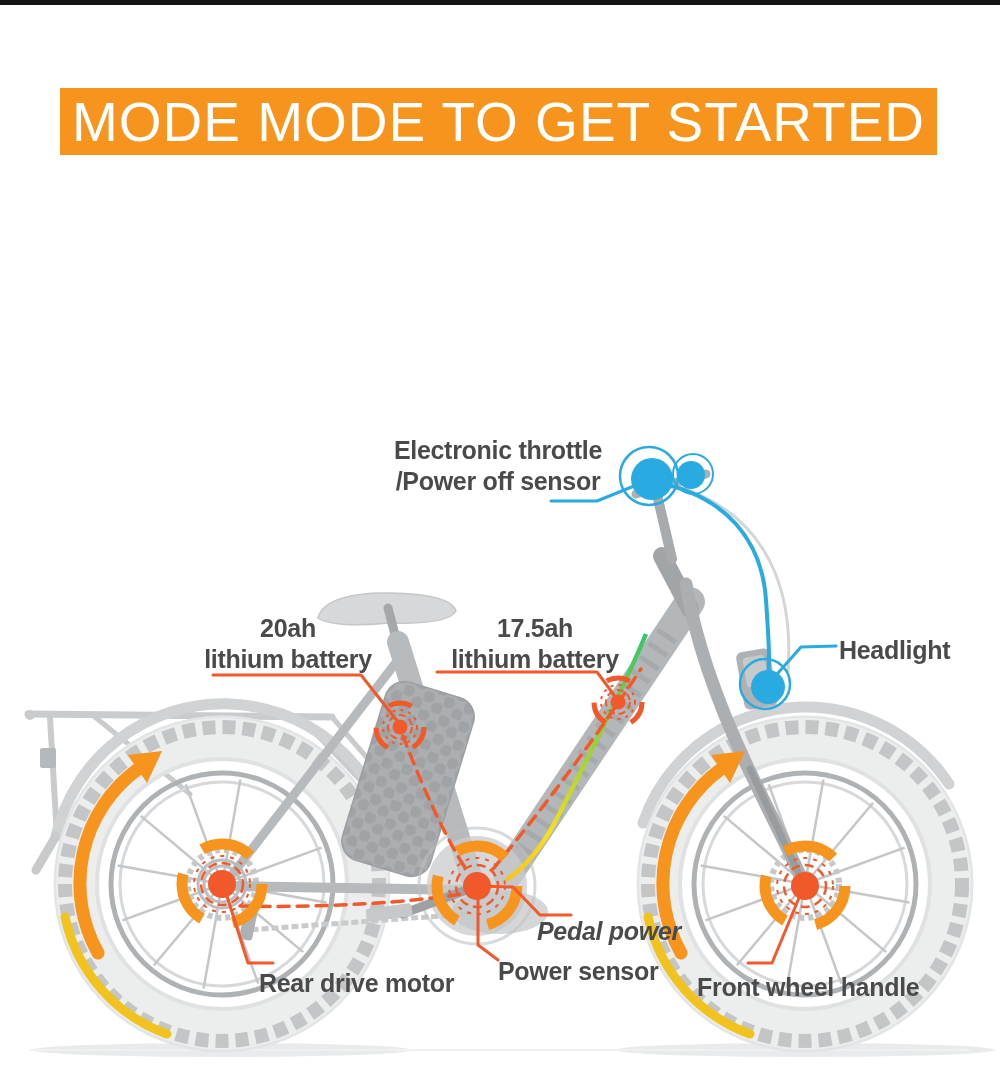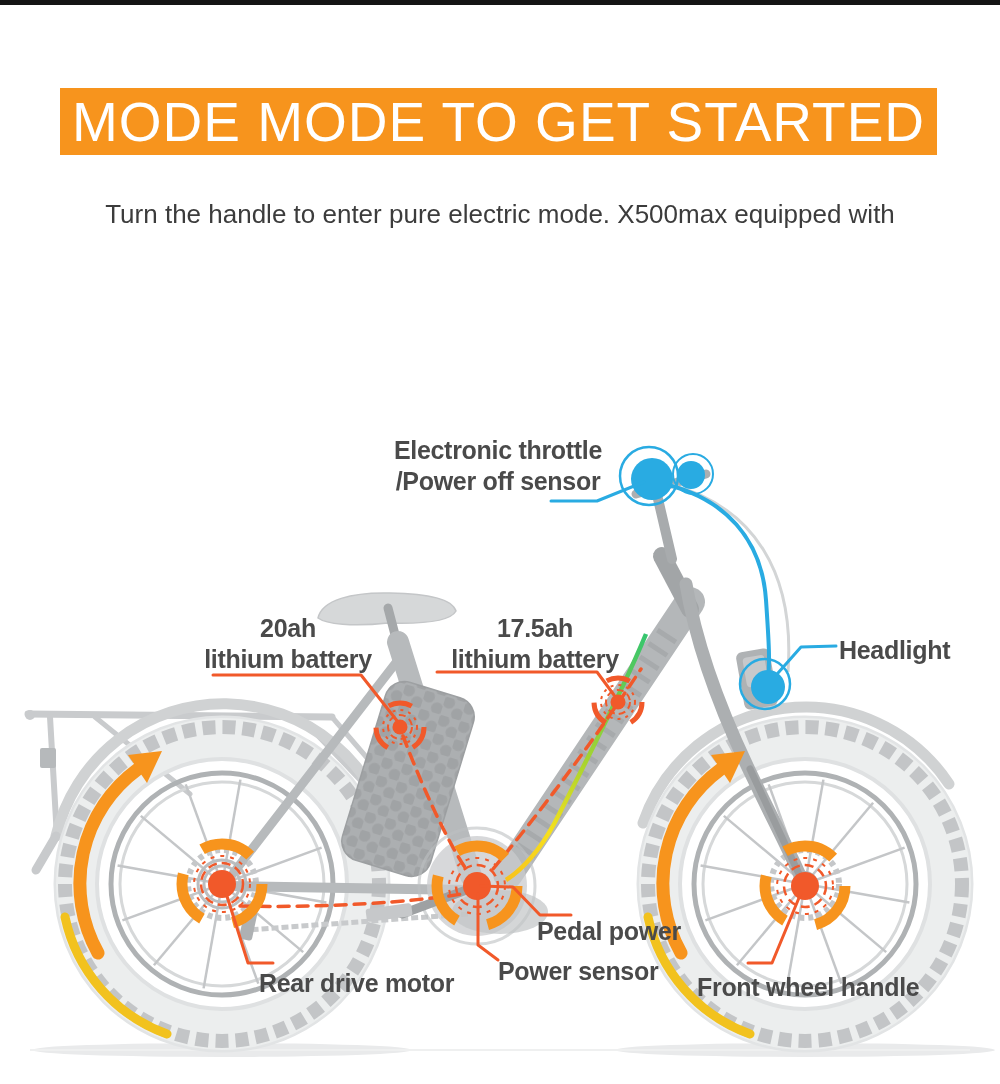--- a/index.html
+++ b/index.html
@@ -21,21 +21,20 @@
 <body>
 
 <div class="page">
   <div class="top-bar"></div>
 
   <div class="banner">
     <span class="banner-title">MODE MODE TO GET STARTED</span>
   </div>
 
   <div class="desc">
-    <div>Turn the handle to enter pure electric mode. X500max equipped with</div>
   </div>
 
   <div class="diagram">
     <svg width="1000" height="1084" viewBox="0 0 1000 1084">
       <defs>
         <pattern id="honey" width="21" height="19" patternUnits="userSpaceOnUse">
           <circle cx="5" cy="5" r="6" fill="#97999B"></circle>
           <circle cx="16" cy="14" r="6" fill="#97999B"></circle>
         </pattern>
         <linearGradient id="gy" x1="646" y1="610" x2="506" y2="856" gradientUnits="userSpaceOnUse">
@@ -199,18 +198,18 @@
     </div>
     <div class="lbl two" style="left:203px;top:589px;width:170px;">
       <div>20ah</div>
       <div>lithium battery</div>
     </div>
     <div class="lbl two" style="left:450px;top:589px;width:170px;">
       <div>17.5ah</div>
       <div>lithium battery</div>
     </div>
     <div class="lbl" style="left:839px;top:612px;">Headlight</div>
-    <div class="lbl" style="left:537px;top:893px;">Pedal power</div>
+    <div class="lbl" style="left:537px;top:893px;font-style:italic;">Pedal power</div>
     <div class="lbl" style="left:498px;top:933px;">Power sensor</div>
     <div class="lbl" style="left:259px;top:945px;">Rear drive motor</div>
     <div class="lbl" style="left:697px;top:949px;">Front wheel handle</div>
   </div>
 </div>
 
 </body></html>

